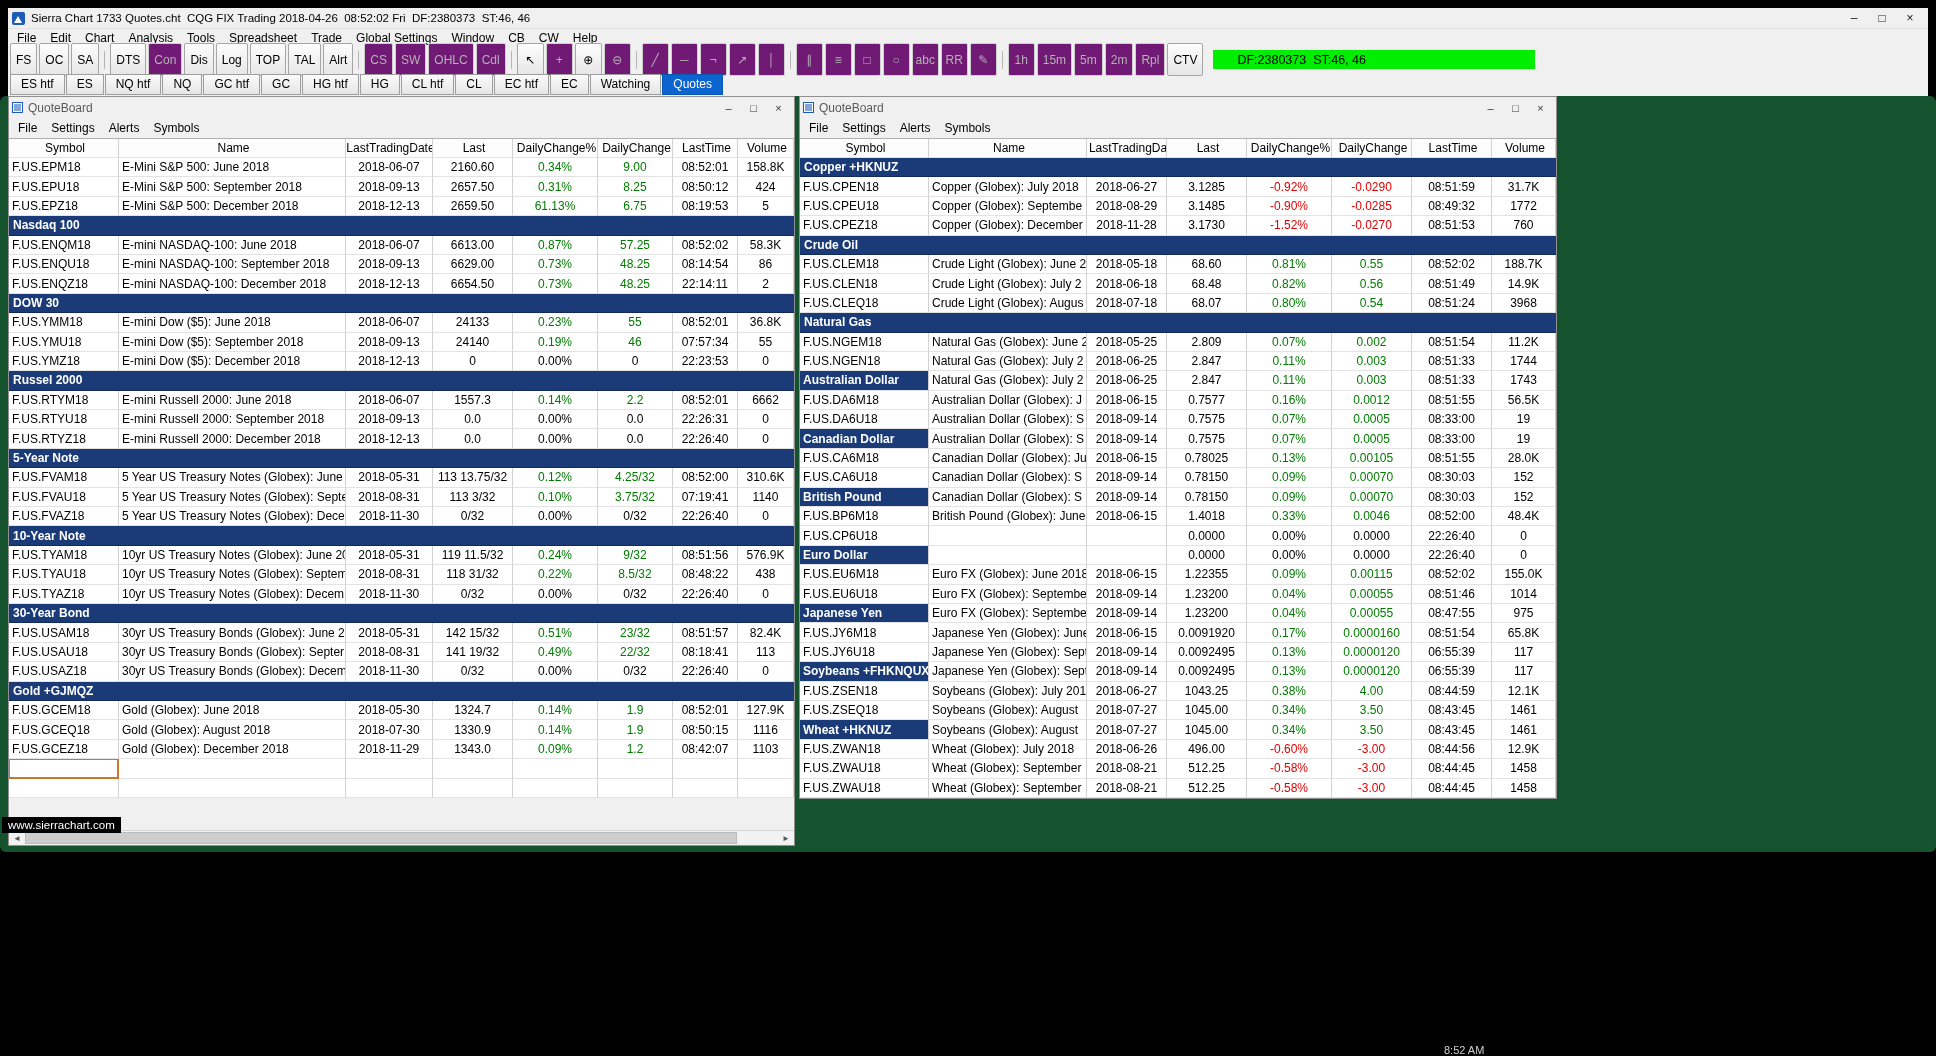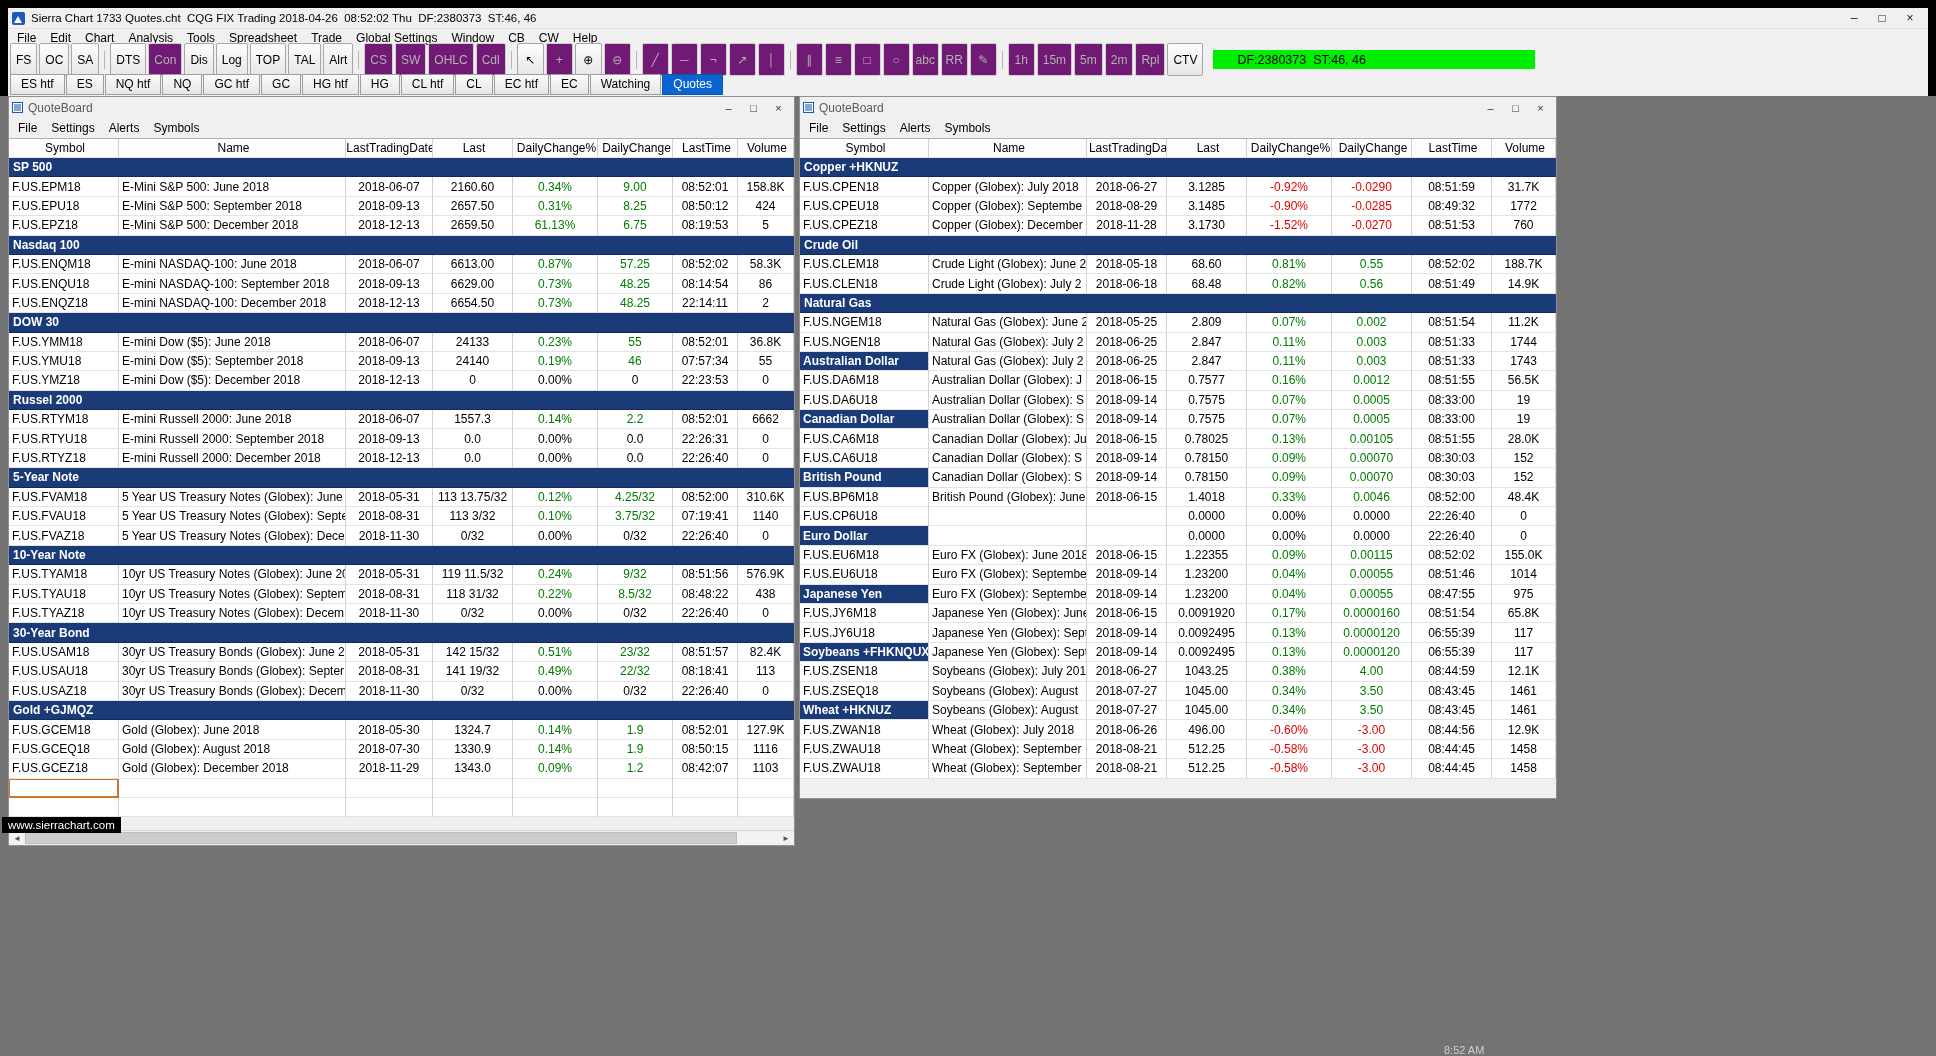--- a/index.html
+++ b/index.html
@@ -24,21 +24,21 @@
   .tb-btn.disabled { color:#b3b3b3; border-color:#cfcfcf; background:#701a75; }
   .tb-icon { width:24px; }
   .tb-sep { width:1px; height:18px; background:#b5b5b5; margin:0 3px; flex:none; }
   .tb-badge { margin-left:8px; width:322px; height:19px; background:var(--badge_bg); color:#000;
               font-size:12.5px; display:flex; align-items:center; padding-left:24px; white-space:pre; }
   .tabbar { height:24px; background:#f0f0f0; display:flex; align-items:center; padding:1px 0 1px 2px; }
   .tab { height:21px; padding:0 10px; margin-right:1px; border:1px solid #9e9e9e; background:linear-gradient(#fbfbfb,#e5e5e5);
          font-size:12px; display:flex; align-items:center; white-space:nowrap; }
   .tab.active { background:var(--active_tab_bg); color:#fff; border-color:#0a57b4; }
   
-  .workspace { position:absolute; left:0; top:96px; width:1936px; height:960px; background:#737373; }
+  .workspace { position:absolute; left:0; top:96px; width:1936px; height:756px; background:#14532d;border-radius:6px; }
   .qb { position:absolute; background:#f0f0f0; border:1px solid #909090; display:flex; flex-direction:column; }
   #board-left { left:8px; top:0; width:787px; height:750px; }
   #board-right { left:799px; top:0; width:758px; height:703px; }
   .qb-title { height:21px; display:flex; align-items:center; gap:5px; padding:0 3px; flex:none; }
   .qb-icon { width:11px; height:11px; border:1px solid #1e5bb8; background:#fff; position:relative; flex:none; }
   .qb-icon::after { content:""; position:absolute; inset:1px; background:#1e5bb8; opacity:.55; }
   .qb-title-text { font-size:12px; color:#5a5a5a; }
   .qb-ctrls { margin-left:auto; display:flex; }
   .qb-ctrl { width:25px; height:17px; display:flex; align-items:center; justify-content:center; font-size:11px; color:#333; }
   .qb-menu { height:20px; display:flex; align-items:center; padding-left:2px; flex:none; }
@@ -71,21 +71,21 @@
   .rb .c0{width:129px} .rb .c1{width:158px} .rb .c2{width:80px} .rb .c3{width:80px}
   .rb .c4{width:85px} .rb .c5{width:80px} .rb .c6{width:80px} .rb .c7{flex:1}
 </style>
 </head>
 <body>
 
 <div class="screen">
   <div class="app-chrome">
     <div class="titlebar">
       <span class="app-icon"></span>
-      <span class="title-text">Sierra Chart 1733 Quotes.cht  CQG FIX Trading 2018-04-26  08:52:02 Thu  DF:2380373  ST:46, 46</span>
+      <span class="title-text">Sierra Chart 1733 Quotes.cht  CQG FIX Trading 2018-04-26  08:52:02 Fri  DF:2380373  ST:46, 46</span>
       <span class="win-btns" id="app-win-btns">
           <span class="win-btn">–</span>
           <span class="win-btn">□</span>
           <span class="win-btn">×</span>
         </span>
     </div>
     <div class="menubar" id="app-menubar">
         <span class="menu-item">File</span>
         <span class="menu-item">Edit</span>
         <span class="menu-item">Chart</span>
@@ -185,21 +185,20 @@
             <div class="cell hc c0">Symbol</div>
             <div class="cell hc c1">Name</div>
             <div class="cell hc c2">LastTradingDate</div>
             <div class="cell hc c3">Last</div>
             <div class="cell hc c4">DailyChange%</div>
             <div class="cell hc c5">DailyChange</div>
             <div class="cell hc c6">LastTime</div>
             <div class="cell hc c7">Volume</div>
           </div>
         <div class="qb-body">
-            <div class="row group-row">SP 500</div>
             <div class="row">
               <div class="cell c0 left">F.US.EPM18</div>
               <div class="cell c1 left">E-Mini S&amp;P 500: June 2018</div>
               <div class="cell c2">2018-06-07</div>
               <div class="cell c3">2160.60</div>
               <div class="cell c4 pos">0.34%</div>
               <div class="cell c5 pos">9.00</div>
               <div class="cell c6">08:52:01</div>
               <div class="cell c7">158.8K</div>
             </div>
@@ -544,20 +543,30 @@
             <div class="row">
               <div class="cell c0 left">F.US.CLEN18</div>
               <div class="cell c1 left">Crude Light (Globex): July 2</div>
               <div class="cell c2">2018-06-18</div>
               <div class="cell c3">68.48</div>
               <div class="cell c4 pos">0.82%</div>
               <div class="cell c5 pos">0.56</div>
               <div class="cell c6">08:51:49</div>
               <div class="cell c7">14.9K</div>
             </div>
+            <div class="row">
+              <div class="cell c0 left">F.US.CLEQ18</div>
+              <div class="cell c1 left">Crude Light (Globex): Augus</div>
+              <div class="cell c2">2018-07-18</div>
+              <div class="cell c3">68.07</div>
+              <div class="cell c4 pos">0.80%</div>
+              <div class="cell c5 pos">0.54</div>
+              <div class="cell c6">08:51:24</div>
+              <div class="cell c7">3968</div>
+            </div>
             <div class="row group-row">Natural Gas</div>
             <div class="row">
               <div class="cell c0 left">F.US.NGEM18</div>
               <div class="cell c1 left">Natural Gas (Globex): June 2</div>
               <div class="cell c2">2018-05-25</div>
               <div class="cell c3">2.809</div>
               <div class="cell c4 pos">0.07%</div>
               <div class="cell c5 pos">0.002</div>
               <div class="cell c6">08:51:54</div>
               <div class="cell c7">11.2K</div>

